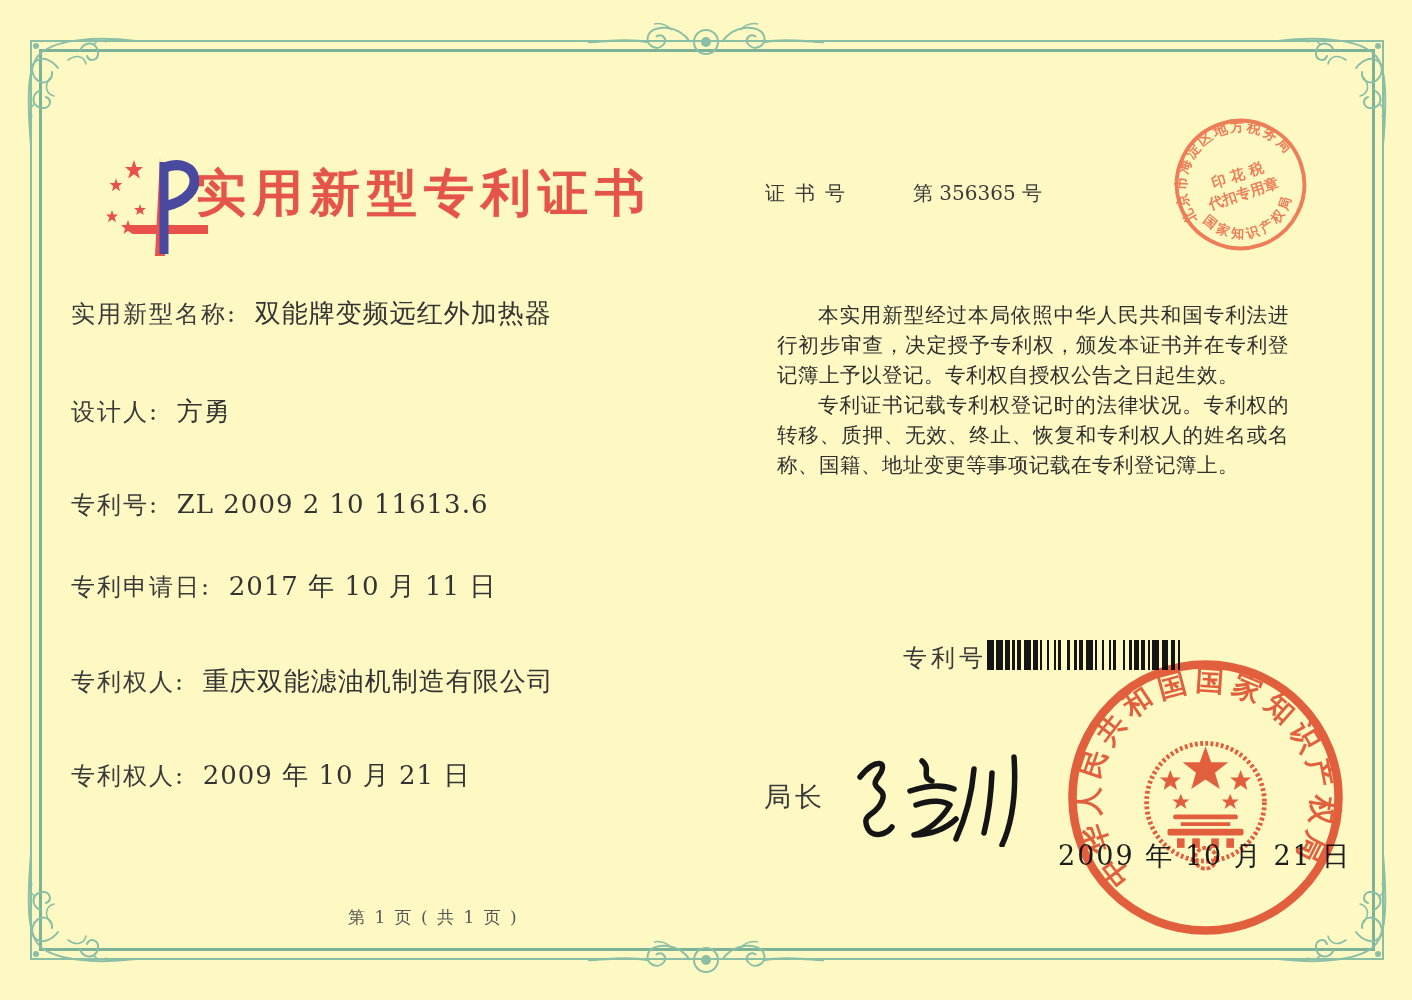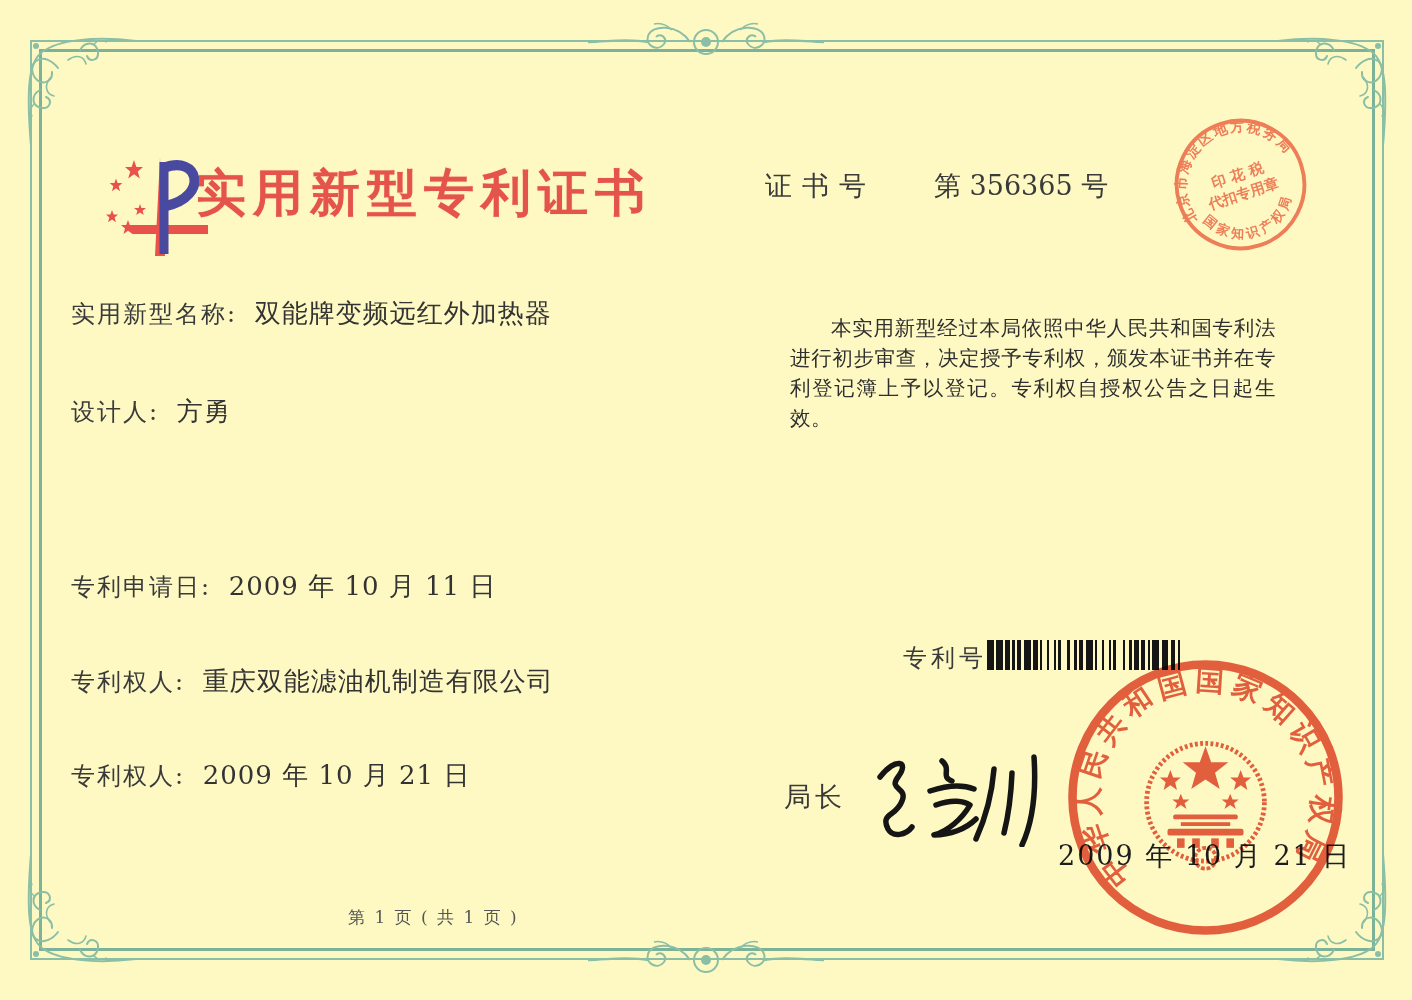--- a/index.html
+++ b/index.html
@@ -19,41 +19,41 @@
   .corner.bl{left:24px;bottom:34px;transform:scaleY(-1);}
   .corner.br{right:22px;bottom:34px;transform:scale(-1,-1);}
   .mid-ornament{position:absolute;width:240px;height:48px;left:586px;pointer-events:none;}
   .mid-ornament.top{top:18px;}
   .mid-ornament.bottom{bottom:16px;}
   
   .logo{position:absolute;left:98px;top:148px;width:110px;height:112px;}
   .title{position:absolute;left:196px;top:160px;font-size:50px;font-weight:bold;
     letter-spacing:7px;color:#e4544a;white-space:nowrap;
     text-shadow:0 0 1px rgba(228,84,74,.45);}
-  .certno{position:absolute;left:765px;top:168px;font-size:27px;white-space:nowrap;}
+  .certno{position:absolute;left:765px;top:180px;font-size:20px;white-space:nowrap;}
   .certno .lbl{letter-spacing:10px;margin-right:58px;}
   
   .tax-stamp{position:absolute;left:1168px;top:112px;width:145px;height:145px;
     transform:rotate(-18deg);opacity:.88;mix-blend-mode:multiply;}
   
   .field{position:absolute;left:71px;white-space:nowrap;font-size:24px;}
   .field .flabel{letter-spacing:2px;}
   .field .fvalue{font-size:26px;margin-left:10px;letter-spacing:1px;color:#333;}
   
   .body-text{position:absolute;left:777px;top:300px;width:512px;
     font-size:20.5px;line-height:30px;text-align:justify;letter-spacing:.5px;color:#2f2f2f;}
-  .body-text p{margin:13px;text-indent:2em;}
+  .body-text p{margin:0;text-indent:2em;}
   
   .barcode-row{position:absolute;left:903px;top:640px;display:flex;align-items:flex-start;}
   .barcode-label{font-size:24px;letter-spacing:4px;margin-right:0;margin-top:2px;white-space:nowrap;}
   .barcode{display:flex;height:30px;align-items:stretch;}
   .barcode span{display:block;height:100%;}
   .barcode .bar{background:#151515;}
   
-  .sig-row{position:absolute;left:784px;top:765px;display:flex;align-items:flex-start;text-align:right;}
+  .sig-row{position:absolute;left:764px;top:765px;display:flex;align-items:flex-start;text-align:right;}
   .sig-title{font-size:27px;letter-spacing:4px;margin-top:14px;white-space:nowrap;}
   .sig-svg{width:185px;height:100px;margin-left:16px;margin-top:-18px;}
   
   .main-seal{position:absolute;left:1063px;top:655px;width:285px;height:285px;
     opacity:.9;mix-blend-mode:multiply;z-index:3;}
   .seal-date{position:absolute;left:1058px;top:838px;font-size:27px;letter-spacing:2px;
     color:#1d1d1d;z-index:2;white-space:nowrap;}
   
   .footer{position:absolute;left:300px;top:906px;font-size:17px;letter-spacing:2px;color:#555;margin-left:48px;}
   svg{display:block;}
@@ -144,35 +144,40 @@
   </svg>
 
   <div class="field" style="top:296px">
     <span class="flabel">实用新型名称:</span>
     <span class="fvalue">双能牌变频远红外加热器</span>
   </div>
   <div class="field" style="top:394px">
     <span class="flabel">设计人:</span>
     <span class="fvalue">方勇</span>
   </div>
+  <div class="field" style="top:489px">
+    <span class="flabel">专利号:</span>
+    <span class="fvalue">ZL 2009 2 10 11613.6</span>
+  </div>
   <div class="field" style="top:569px">
     <span class="flabel">专利申请日:</span>
-    <span class="fvalue">2009 年 10 月 11 日</span>
+    <span class="fvalue">2017 年 10 月 11 日</span>
   </div>
   <div class="field" style="top:664px">
     <span class="flabel">专利权人:</span>
     <span class="fvalue">重庆双能滤油机制造有限公司</span>
   </div>
   <div class="field" style="top:758px">
     <span class="flabel">专利权人:</span>
     <span class="fvalue">2009 年 10 月 21 日</span>
   </div>
 
   <div class="body-text">
     <p>本实用新型经过本局依照中华人民共和国专利法进行初步审查，决定授予专利权，颁发本证书并在专利登记簿上予以登记。专利权自授权公告之日起生效。</p>
+    <p>专利证书记载专利权登记时的法律状况。专利权的转移、质押、无效、终止、恢复和专利权人的姓名或名称、国籍、地址变更等事项记载在专利登记簿上。</p>
   </div>
 
   <div class="barcode-row">
     <span class="barcode-label">专利号</span>
     <div class="barcode">
         <span class="bar" style="width: 6.9px;"></span>
         <span class="gap" style="width: 2.3px;"></span>
         <span class="bar" style="width: 6.9px;"></span>
         <span class="gap" style="width: 2.3px;"></span>
         <span class="bar" style="width: 4.6px;"></span>

